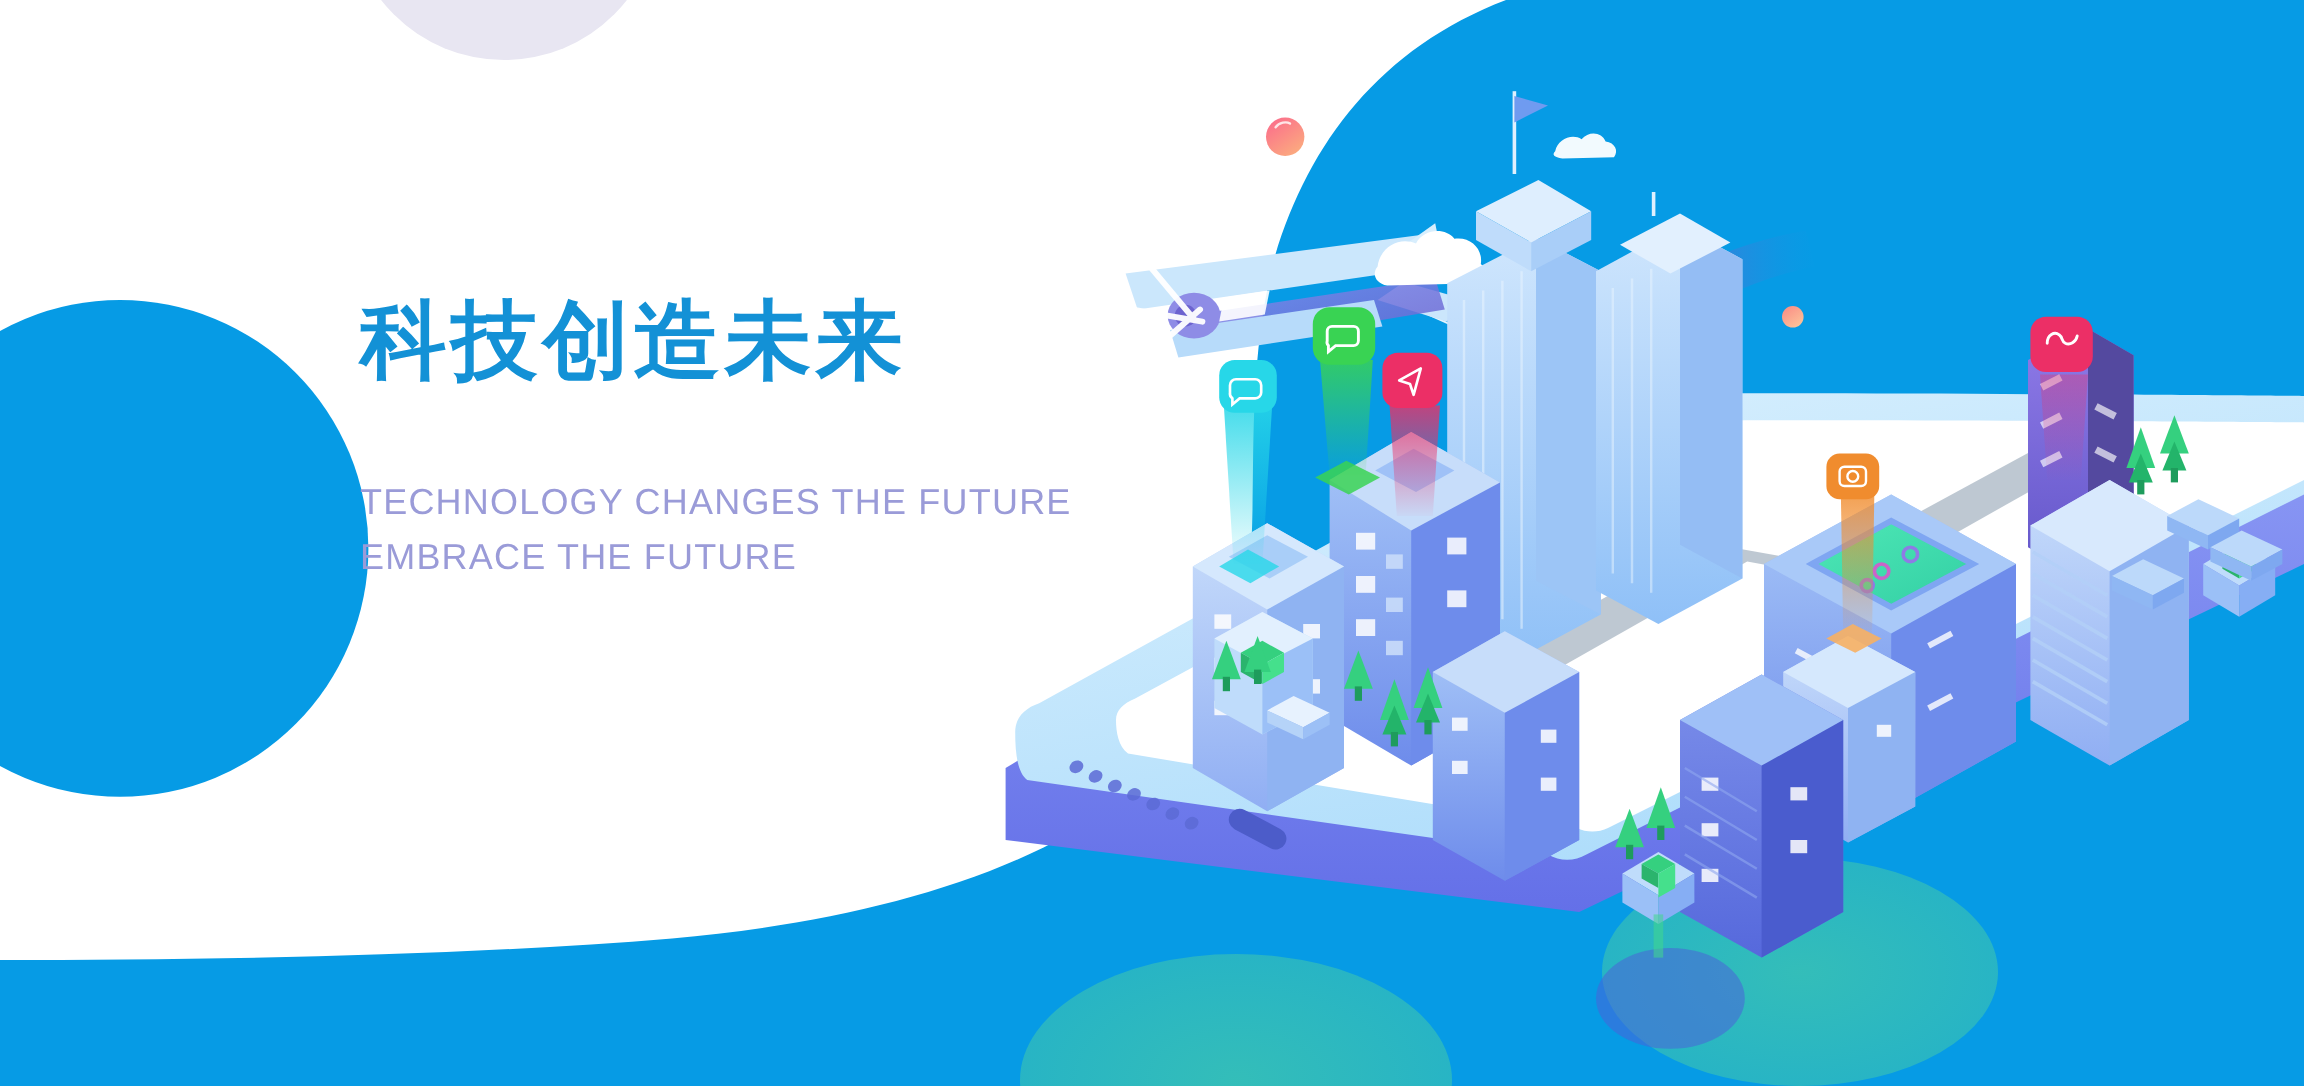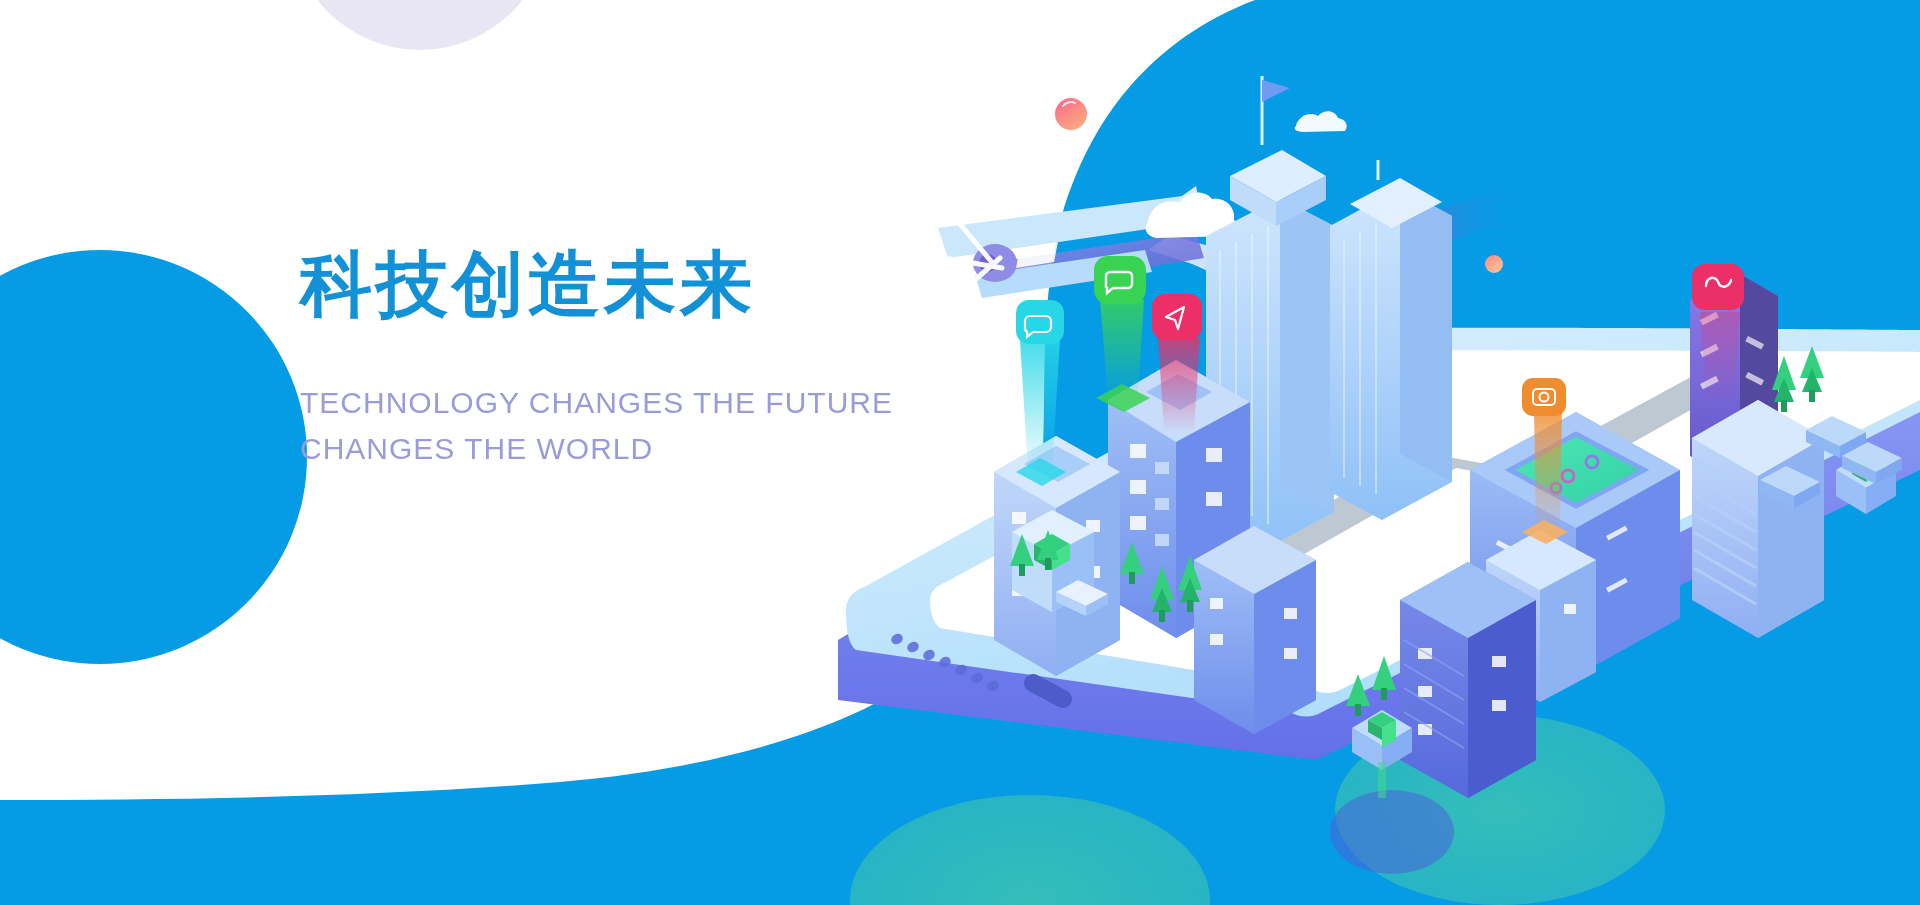--- a/index.html
+++ b/index.html
@@ -16,40 +16,40 @@
   svg.layer{display:block;}
 
   
   #copy{
     position:absolute;
     left:300px; top:238px;
     width:640px;
     z-index:40;
   }
   .headline{
-    font-family:Liberation Sans, sans-serif;
+    font-family:Liberation Serif, serif;
     font-size:72px;
     font-weight:bold;
     line-height:1.30;
     letter-spacing:4px;
     color:#1391D6;
     margin:0;
     white-space:nowrap;
   }
   .sub{
     margin:0;
     font-family:"Liberation Sans","DejaVu Sans",sans-serif;
     font-size:30px;
     font-weight:400;
     letter-spacing:1.0px;
     line-height:1.55;
     color:#9A9BD8;
     white-space:nowrap;
   }
-  #subwrap{margin-top:48px;}
+  #subwrap{margin-top:64px;}
 </style>
 </head>
 <body>
 
 <div id="stage">
 
   <svg class="layer" viewBox="0 0 1920 905" xmlns="http://www.w3.org/2000/svg">
     <defs>
       <linearGradient id="gPlaneBody" x1="0" y1="0" x2="1" y2="1">
         <stop offset="0" stop-color="#D7EEFD"></stop>
@@ -501,17 +501,17 @@
         <path d="M1706,286 c0,-7 6,-10 10,-7 c3,2 2,6 5,7 c4,2 9,-1 10,-6" fill="none" stroke="#FFFFFF" stroke-width="2.4" stroke-linecap="round"></path>
       </g>
 
     </g>
   </svg>
 
   <div id="copy">
     <h1 class="headline">科技创造未来</h1>
     <div id="subwrap">
       <p class="sub">TECHNOLOGY CHANGES THE FUTURE</p>
-      <p class="sub">CHANGES THE WORLD</p>
+      <p class="sub">EMBRACE THE FUTURE</p>
     </div>
   </div>
 
 </div>
 
 </body></html>

